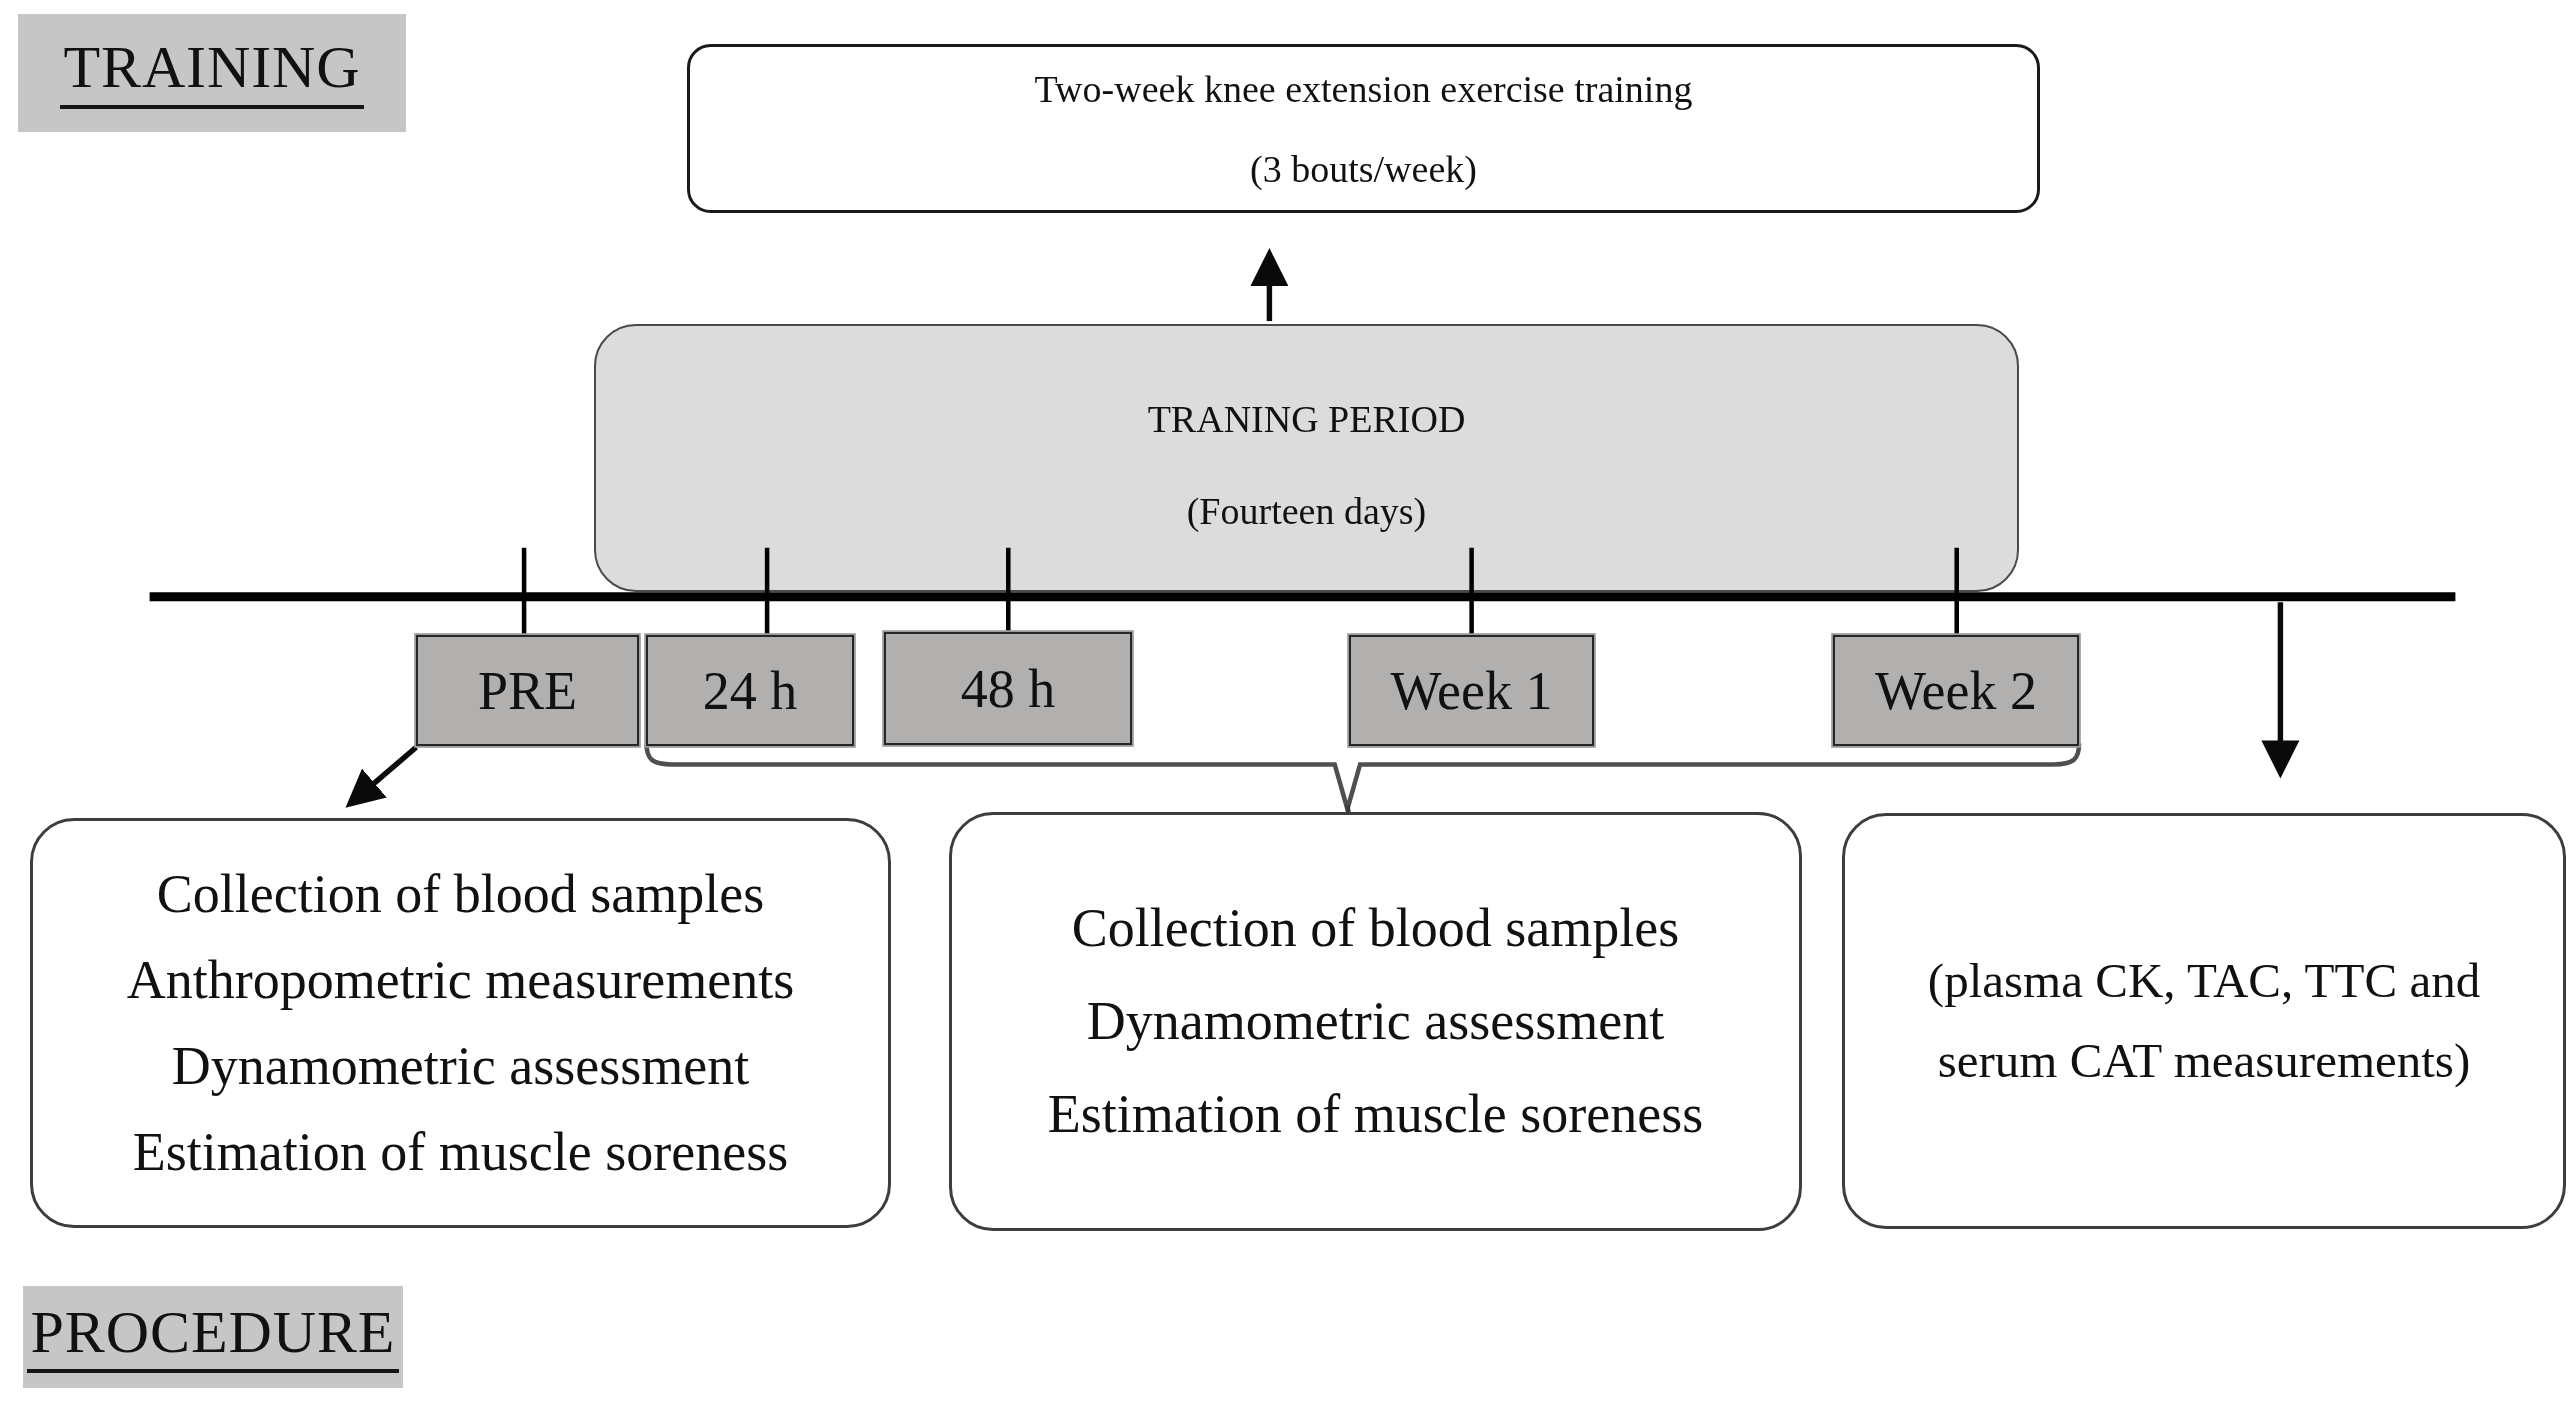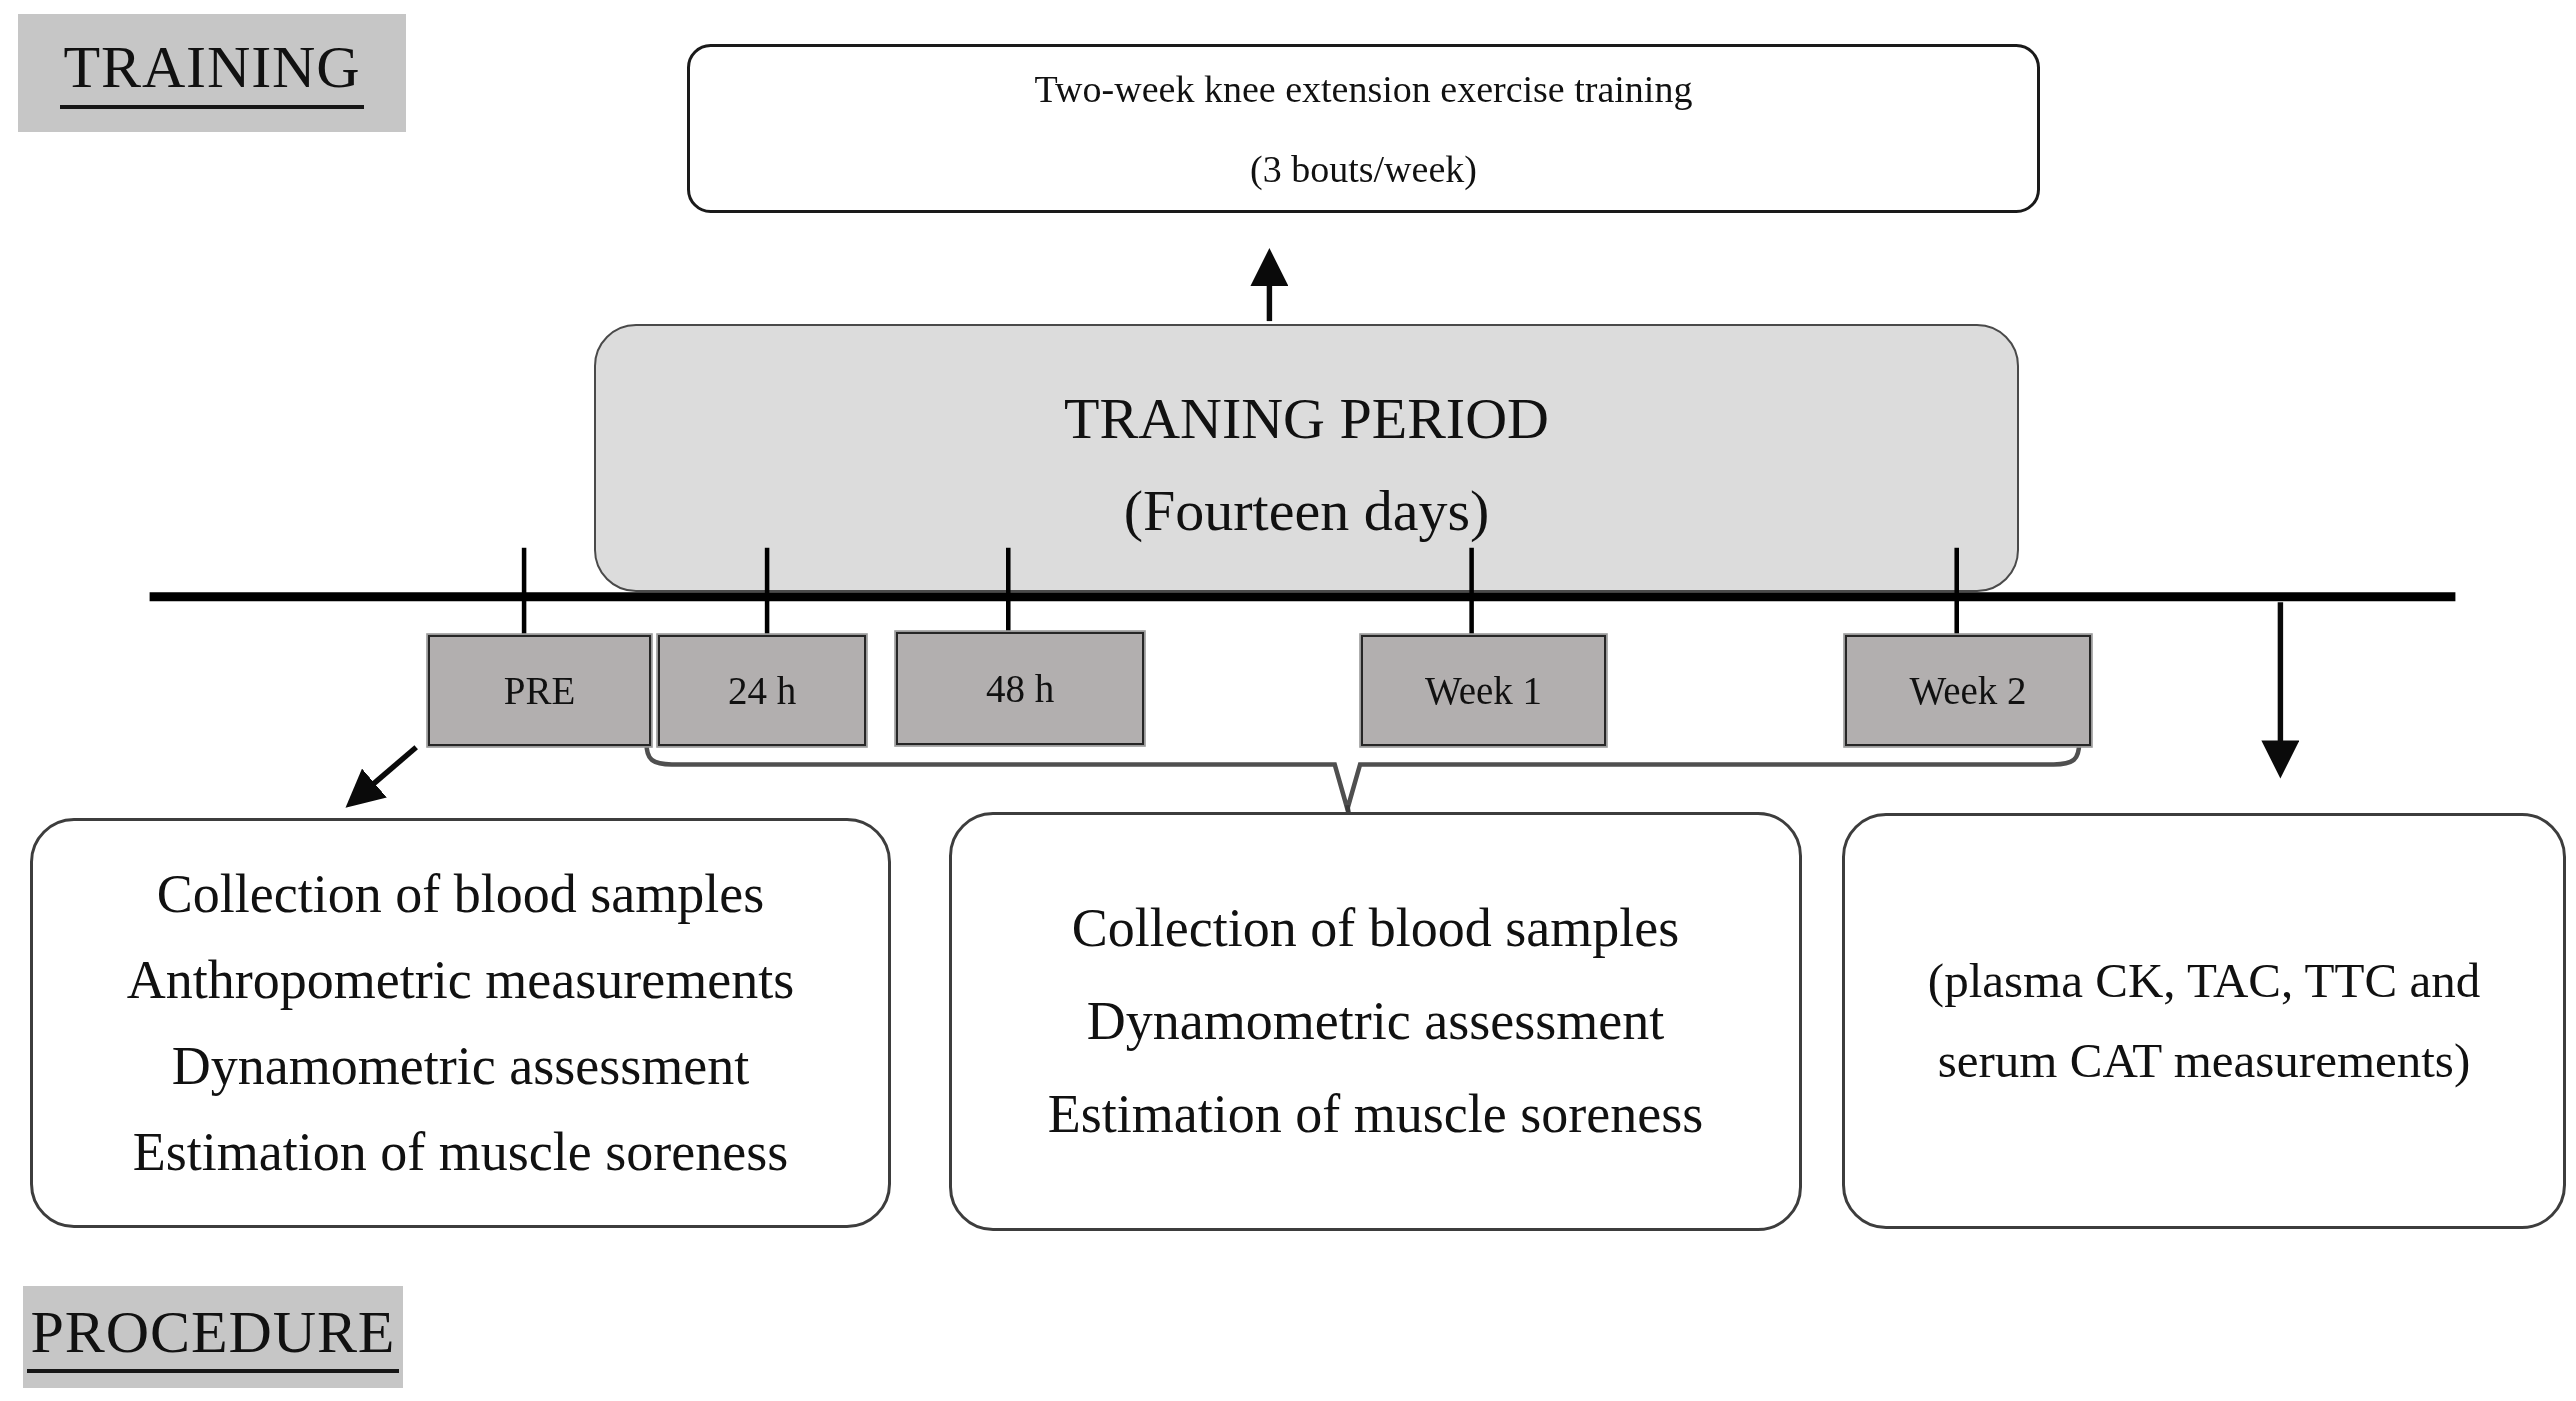--- a/index.html
+++ b/index.html
@@ -55,32 +55,31 @@
   #training-period-box{
     background:var(--period_box_bg);
     border:2.7px solid #4a4a4a;
     border-radius:42px;
     display:flex;flex-direction:column;
     align-items:center;justify-content:flex-start;
     text-align:center;
     padding-top:47px;
     z-index:1;
   }
-  #training-period-box .ln{font-size:58px;line-height:92px;white-space:nowrap;}
+  #training-period-box .ln{font-size:38px;line-height:92px;white-space:nowrap;}
 
   
   .marker-box{
     background:var(--marker_box_bg);
     border:2.7px solid #262626;
     display:flex;align-items:center;justify-content:center;
-    font-size:39px;
+    font-size:54px;
     white-space:nowrap;
     z-index:3;
     box-shadow:0 0 0 1.8px #9b9b9b;
-    margin-left:12px;
   }
 
   
   #outcome-box-a .ln{font-size:54px;line-height:86px;}
   #outcome-box-b .ln{font-size:54px;line-height:93px;}
   #outcome-box-c .ln1{font-size:54px;line-height:83px;}
   #outcome-box-c .ln2{font-size:49px;line-height:80px;}
 
   #connector-layer{position:absolute;left:0;top:0;z-index:2;}
 </style>

